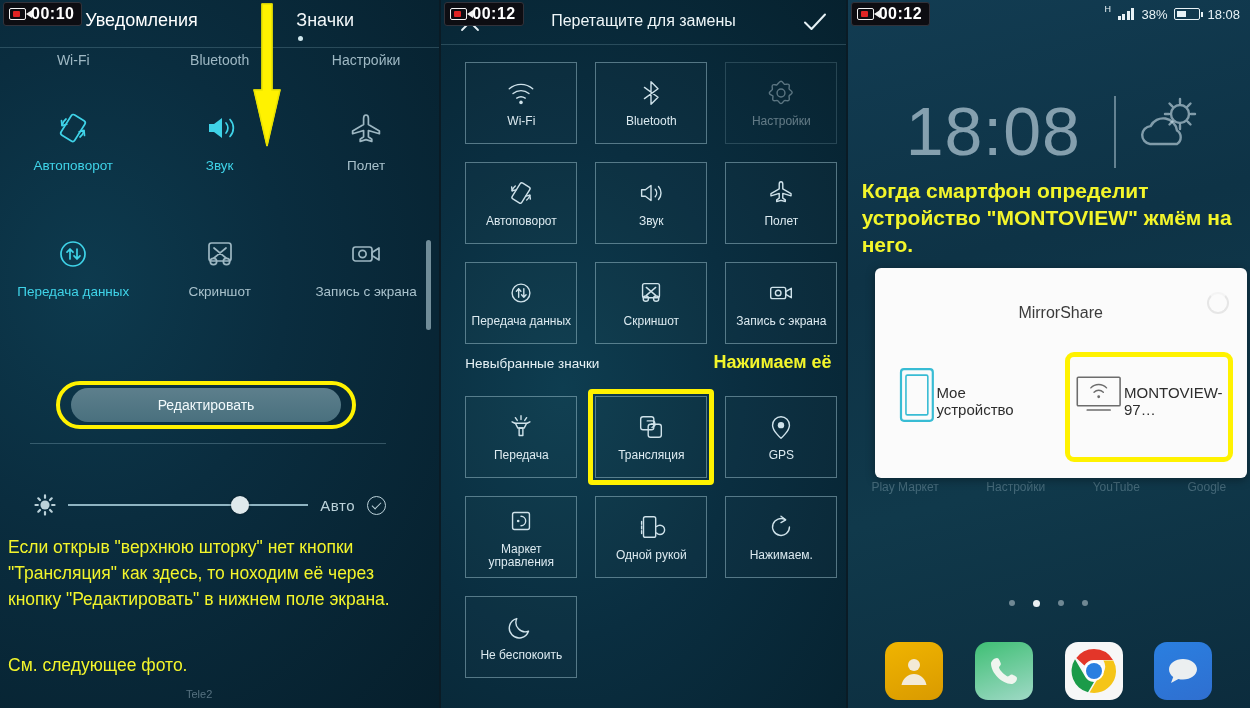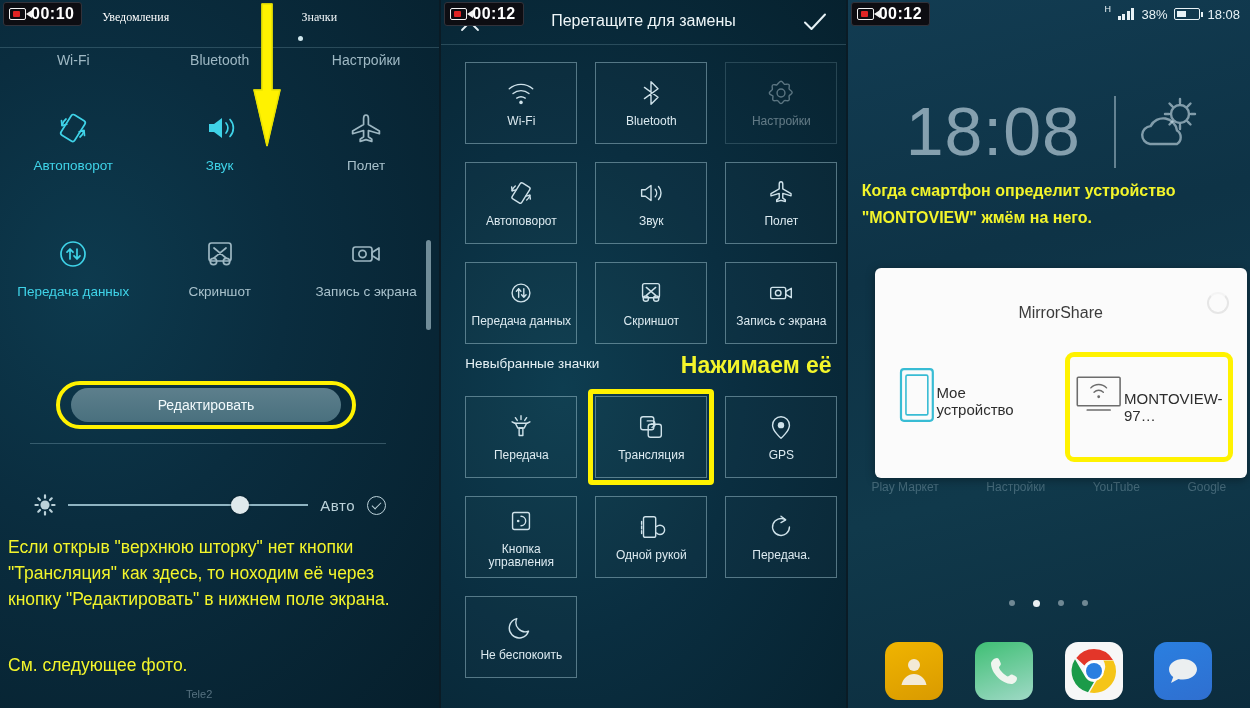--- a/index.html
+++ b/index.html
@@ -41,21 +41,21 @@
   }
   .rec-dot { position: absolute; left: 3px; top: 2.2px; width: 7px; height: 6px; background: #e02424; border-radius: 1px; }
   .rec-time { color: #fff; font-size: 16px; font-weight: 600; letter-spacing: .5px; }
 
   
   .p1-tabs {
     position: absolute; top: 10px; left: 0; width: 100%;
     display: flex; justify-content: space-around; align-items: center;
     padding: 0 36px;
   }
-  .p1-tab { color: #f1f6f8; font-size: 12px; font-family: Liberation Serif, serif; }
+  .p1-tab { color: #f1f6f8; font-size: 18px; }
   .p1-tab.inactive { color: #ffffff; }
   .p1-dot { position: absolute; top: 36px; left: 298px; width: 5px; height: 5px; border-radius: 50%; background: #cfe6ec; }
   .p1-sep { position: absolute; top: 47px; left: 0; width: 100%; height: 1px; background: rgba(160,200,215,.22); }
 
   .p1-row { position: absolute; left: 0; width: 100%; display: flex; }
   .p1-cell { flex: 1; display: flex; flex-direction: column; align-items: center; }
   .p1-label { font-size: 13.5px; text-align: center; line-height: 15px; margin-top: 10px; }
   .p1-label.on  { color: #3fd3e8; }
   .p1-label.off { color: #a9c2cc; }
   .p1-toplabel { font-size: 14px; color: #9fb9c4; }
@@ -113,45 +113,45 @@
     border: 1px solid rgba(175,210,222,.45);
     display: flex; flex-direction: column; align-items: center; justify-content: center;
     background: rgba(255,255,255,.015);
   }
   .p2-tile.dim { opacity: .42; }
   .p2-tile .ic { width: 30px; height: 30px; }
   .p2-tile .ic .g { stroke: #cfe2ea; stroke-width: 1.5; }
   .p2-tile .ic .gf { fill: #cfe2ea; }
   .p2-lab { margin-top: 7px; color: #dceaf0; font-size: 12px; line-height: 13px; text-align: center; width: 104px; }
   #p2-unselected { position: absolute; left: 24px; top: 356px; color: #e7f2f6; font-size: 13.5px; }
-  #p2-anno { position: absolute; right: 14px; top: 352px; color: #f3f52b; font-size: 23px; font-weight: 600; }
+  #p2-anno { position: absolute; right: 14px; top: 352px; color: #f3f52b; font-size: 18px; font-weight: 600; }
 
   
   #p3-status { position: absolute; top: 3px; left: 0; width: 100%; height: 22px; display: flex; align-items: center; justify-content: flex-end; gap: 7px; padding-right: 10px; color: #e8f2f6; font-size: 13px; }
   .sig-bars { display: flex; align-items: flex-end; gap: 1.5px; height: 12px; }
   .sig-bars i { display: block; width: 3px; background: #e8f2f6; }
   .batt { position: relative; width: 26px; height: 12px; border: 1.5px solid #e8f2f6; border-radius: 2px; }
   .batt::after { content: ""; position: absolute; right: -4px; top: 3px; width: 2.5px; height: 5px; background: #e8f2f6; }
   .batt i { position: absolute; left: 1.5px; top: 1.5px; height: 6px; background: #e8f2f6; }
 
   #p3-clock { position: absolute; left: 58px; top: 92px; color: rgba(205,225,235,.62); font-size: 68px; font-weight: 300; letter-spacing: 1px; }
   #p3-weather { position: absolute; left: 1110px; top: 100px; width: 76px; height: 62px; }
   #p3-vline { position: absolute; left: 1100px; top: 96px; width: 2px; height: 72px; background: rgba(205,225,235,.45); }
 
-  #p3-caption { position: absolute; left: 14px; top: 177px; color: #f3f52b; font-size: 16px; line-height: 27px; font-weight: 600; }
+  #p3-caption { position: absolute; left: 14px; top: 177px; color: #f3f52b; font-size: 21px; line-height: 27px; font-weight: 600; }
 
   #mirror-card {
     position: absolute; left: 27px; top: 268px; width: 372px; height: 210px;
     background: #fbfbfb; border-radius: 6px; box-shadow: 0 2px 10px rgba(0,0,0,.35);
   }
   #mirror-title { position: absolute; top: 36px; width: 100%; text-align: center; color: #3b3b3b; font-size: 16px; }
   #mirror-spin { position: absolute; right: 18px; top: 24px; width: 22px; height: 22px; border: 2px solid #e6e6e6; border-top-color: #f4f4f4; border-radius: 50%; }
   .mirror-item { position: absolute; top: 98px; width: 150px; display: flex; align-items: center; }
   #mirror-item-mine { left: 22px; }
-  #mirror-item-tv  { left: 198px; align-items: flex-end; }
+  #mirror-item-tv  { left: 198px; }
   .mirror-lab { margin-top: 12px; font-size: 15px; color: #2d2d2d; }
   #mirror-hl { position: absolute; left: 190px; top: 84px; width: 168px; height: 110px; border: 5px solid #fff200; border-radius: 9px; }
 
   #p3-dots { position: absolute; left: 0; top: 600px; width: 100%; display: flex; justify-content: center; gap: 18px; }
   #p3-dots i { width: 6px; height: 6px; border-radius: 50%; background: rgba(230,240,245,.45); display: block; }
   #p3-dots i.on { background: rgba(245,250,252,.95); width: 7px; height: 7px; }
 
   #p3-dock { position: absolute; left: 0; bottom: 8px; width: 100%; display: flex; justify-content: space-around; padding: 0 22px; }
   .dock-ic { width: 58px; height: 58px; border-radius: 13px; display: flex; align-items: center; justify-content: center; }
   #dock-contacts { background: linear-gradient(160deg,#f0b400,#d99a00); }
@@ -417,39 +417,39 @@
         </svg>
         <span class="p2-lab">GPS</span>
       </div>
 
       <div class="p2-tile">
         <svg class="ic" viewBox="0 0 32 32">
           <rect class="g" x="7" y="7" width="18" height="18" rx="2"></rect>
           <path class="g" d="M16 11a5 5 0 0 1 0 10"></path>
           <circle class="gf" cx="13" cy="16" r="1.4"></circle>
         </svg>
-        <span class="p2-lab">Кнопка управления</span>
+        <span class="p2-lab">Маркет управления</span>
       </div>
 
 
       <div class="p2-tile">
         <svg class="ic" viewBox="0 0 32 32">
           <rect class="g" x="8" y="5" width="13" height="22" rx="2"></rect>
           <path class="g" d="M6 10v3M6 15v3M6 20v3"></path>
           <path class="g" d="M22 15.5a5 5 0 1 1-.1 7"></path>
         </svg>
         <span class="p2-lab">Одной рукой</span>
       </div>
 
       <div class="p2-tile">
         <svg class="ic" viewBox="0 0 32 32">
           <path class="g" d="M25 16a9 9 0 1 1-4.5-7.8"></path>
           <path class="g" d="M16 4.5l5 3.8-5 3"></path>
         </svg>
-        <span class="p2-lab">Передача.</span>
+        <span class="p2-lab">Нажимаем.</span>
       </div>
 
 
       <div class="p2-tile">
         <svg class="ic" viewBox="0 0 32 32">
           <path class="g" d="M24 20.5A10 10 0 0 1 11.5 7 10.5 10.5 0 1 0 24 20.5z"></path>
         </svg>
         <span class="p2-lab">Не беспокоить</span>
       </div>
     </div>

